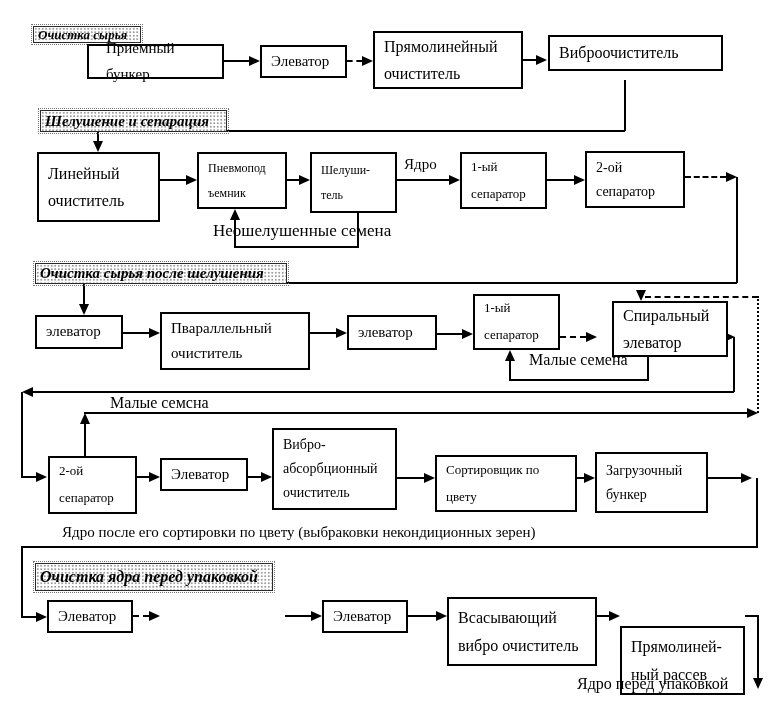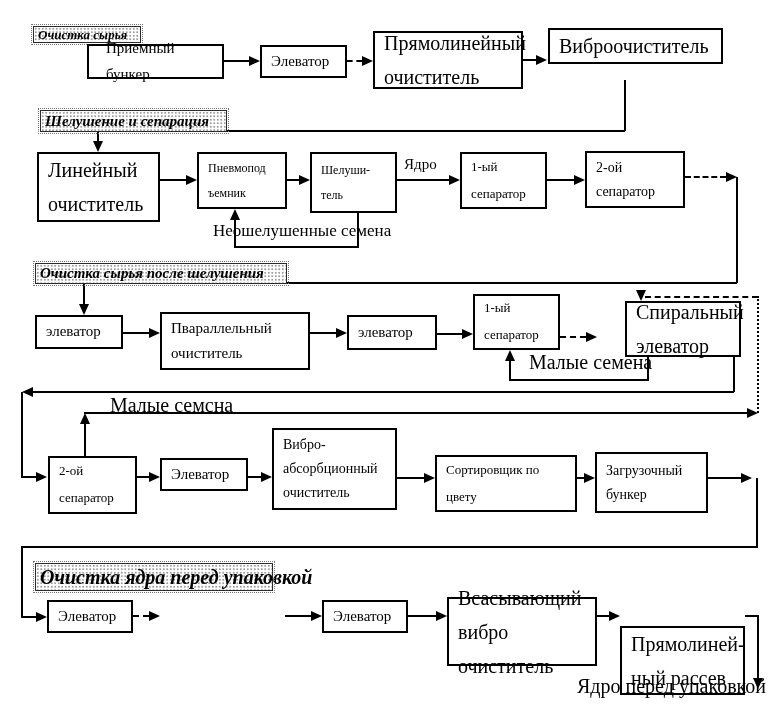--- a/index.html
+++ b/index.html
@@ -18,21 +18,21 @@
   .vl{position:absolute;width:0;border-left:2px solid #000;}
   .dash{border-top-style:dashed;}
   .vdot{border-left-style:dotted;}
   .thick{border-top-width:3px;}
   .ah{position:absolute;width:0;height:0;}
   .ah-r{border-top:5px solid transparent;border-bottom:5px solid transparent;border-left:11px solid #000;}
   .ah-l{border-top:5px solid transparent;border-bottom:5px solid transparent;border-right:11px solid #000;}
   .ah-u{border-left:5px solid transparent;border-right:5px solid transparent;border-bottom:11px solid #000;}
   .ah-d{border-left:5px solid transparent;border-right:5px solid transparent;border-top:11px solid #000;}
   .fs12{font-size:12px}.fs13{font-size:13px}.fs14{font-size:14px}
-  .fs15{font-size:15px}.fs16{font-size:20px}.fs17{font-size:17px}
+  .fs15{font-size:15px}.fs16{font-size:16px}.fs17{font-size:17px}
 </style>
 </head>
 <body>
 
 <div class="canvas">
 
   <div class="hl" style="left:224px;top:60px;width:25px"></div>
   <div class="ah ah-r" style="left:249px;top:56px"></div>
   <div class="hl dash" style="left:347px;top:60px;width:15px"></div>
   <div class="ah ah-r" style="left:362px;top:56px"></div>
@@ -129,40 +129,40 @@
 
   <div class="title fs13" style="left:33px;top:26px;width:108px;height:17px">Очистка сырья</div>
   <div class="title fs15" style="left:40px;top:110px;width:187px;height:22px">Шелушение и сепарация</div>
   <div class="title fs15" style="left:35px;top:263px;width:252px;height:21px">Очистка сырья после шелушения</div>
   <div class="title fs16" style="left:35px;top:563px;width:238px;height:28px">Очистка ядра перед упаковкой</div>
 
   <div class="box fs15" style="left:87px;top:44px;width:137px;height:35px;padding-left:17px">Приемный бункер</div>
   <div class="box fs15" style="left:260px;top:45px;width:87px;height:33px">Элеватор</div>
   <div class="box fs16" style="left:373px;top:31px;width:150px;height:58px">Прямолинейный
 очиститель</div>
-  <div class="box fs16" style="left:548px;top:28px;width:175px;height:36px">Виброочиститель</div>
+  <div class="box fs16" style="left:548px;top:35px;width:175px;height:36px">Виброочиститель</div>
 
   <div class="box fs16" style="left:37px;top:152px;width:123px;height:70px">Линейный
 очиститель</div>
   <div class="box fs12 sm" style="left:197px;top:152px;width:90px;height:57px">Пневмопод
 ъемник</div>
   <div class="box fs12 sm" style="left:310px;top:152px;width:87px;height:61px">Шелуши-
 тель</div>
   <div class="box fs13 sm" style="left:460px;top:152px;width:87px;height:57px">1-ый
 сепаратор</div>
   <div class="box fs14" style="left:585px;top:151px;width:100px;height:57px">2-ой
 сепаратор</div>
 
   <div class="box fs15" style="left:35px;top:315px;width:88px;height:34px">элеватор</div>
   <div class="box fs15" style="left:160px;top:312px;width:150px;height:58px">Пвараллельный
 очиститель</div>
   <div class="box fs15" style="left:347px;top:315px;width:90px;height:35px">элеватор</div>
   <div class="box fs13 sm" style="left:473px;top:294px;width:87px;height:56px">1-ый
 сепаратор</div>
-  <div class="box fs16" style="left:625px;top:301px;width:116px;height:56px">Спиральный
+  <div class="box fs16" style="left:612px;top:301px;width:116px;height:56px">Спиральный
 элеватор</div>
 
   <div class="box fs13 sm" style="left:48px;top:456px;width:89px;height:58px">2-ой
 сепаратор</div>
   <div class="box fs15" style="left:160px;top:458px;width:88px;height:33px">Элеватор</div>
   <div class="box fs14" style="left:272px;top:428px;width:125px;height:82px">Вибро-
 абсорбционный
 очиститель</div>
   <div class="box fs13 sm" style="left:435px;top:455px;width:142px;height:57px">Сортировщик по
 цвету</div>
@@ -173,15 +173,16 @@
   <div class="box fs15" style="left:322px;top:600px;width:86px;height:33px">Элеватор</div>
   <div class="box fs16" style="left:447px;top:597px;width:150px;height:69px">Всасывающий
 вибро очиститель</div>
   <div class="box fs16" style="left:620px;top:626px;width:125px;height:69px">Прямолиней-
 ный рассев</div>
 
   <div class="lbl fs15" style="left:404px;top:156px">Ядро</div>
   <div class="lbl fs17" style="left:213px;top:221px">Неошелушенные семена</div>
   <div class="lbl fs16" style="left:529px;top:351px">Малые семена</div>
   <div class="lbl fs16" style="left:110px;top:394px">Малые семсна</div>
+  <div class="lbl fs15" style="left:62px;top:524px">Ядро после его сортировки по цвету (выбраковки некондиционных зерен)</div>
   <div class="lbl fs16" style="left:577px;top:675px">Ядро перед упаковкой</div>
 
 </div>
 
 </body></html>

